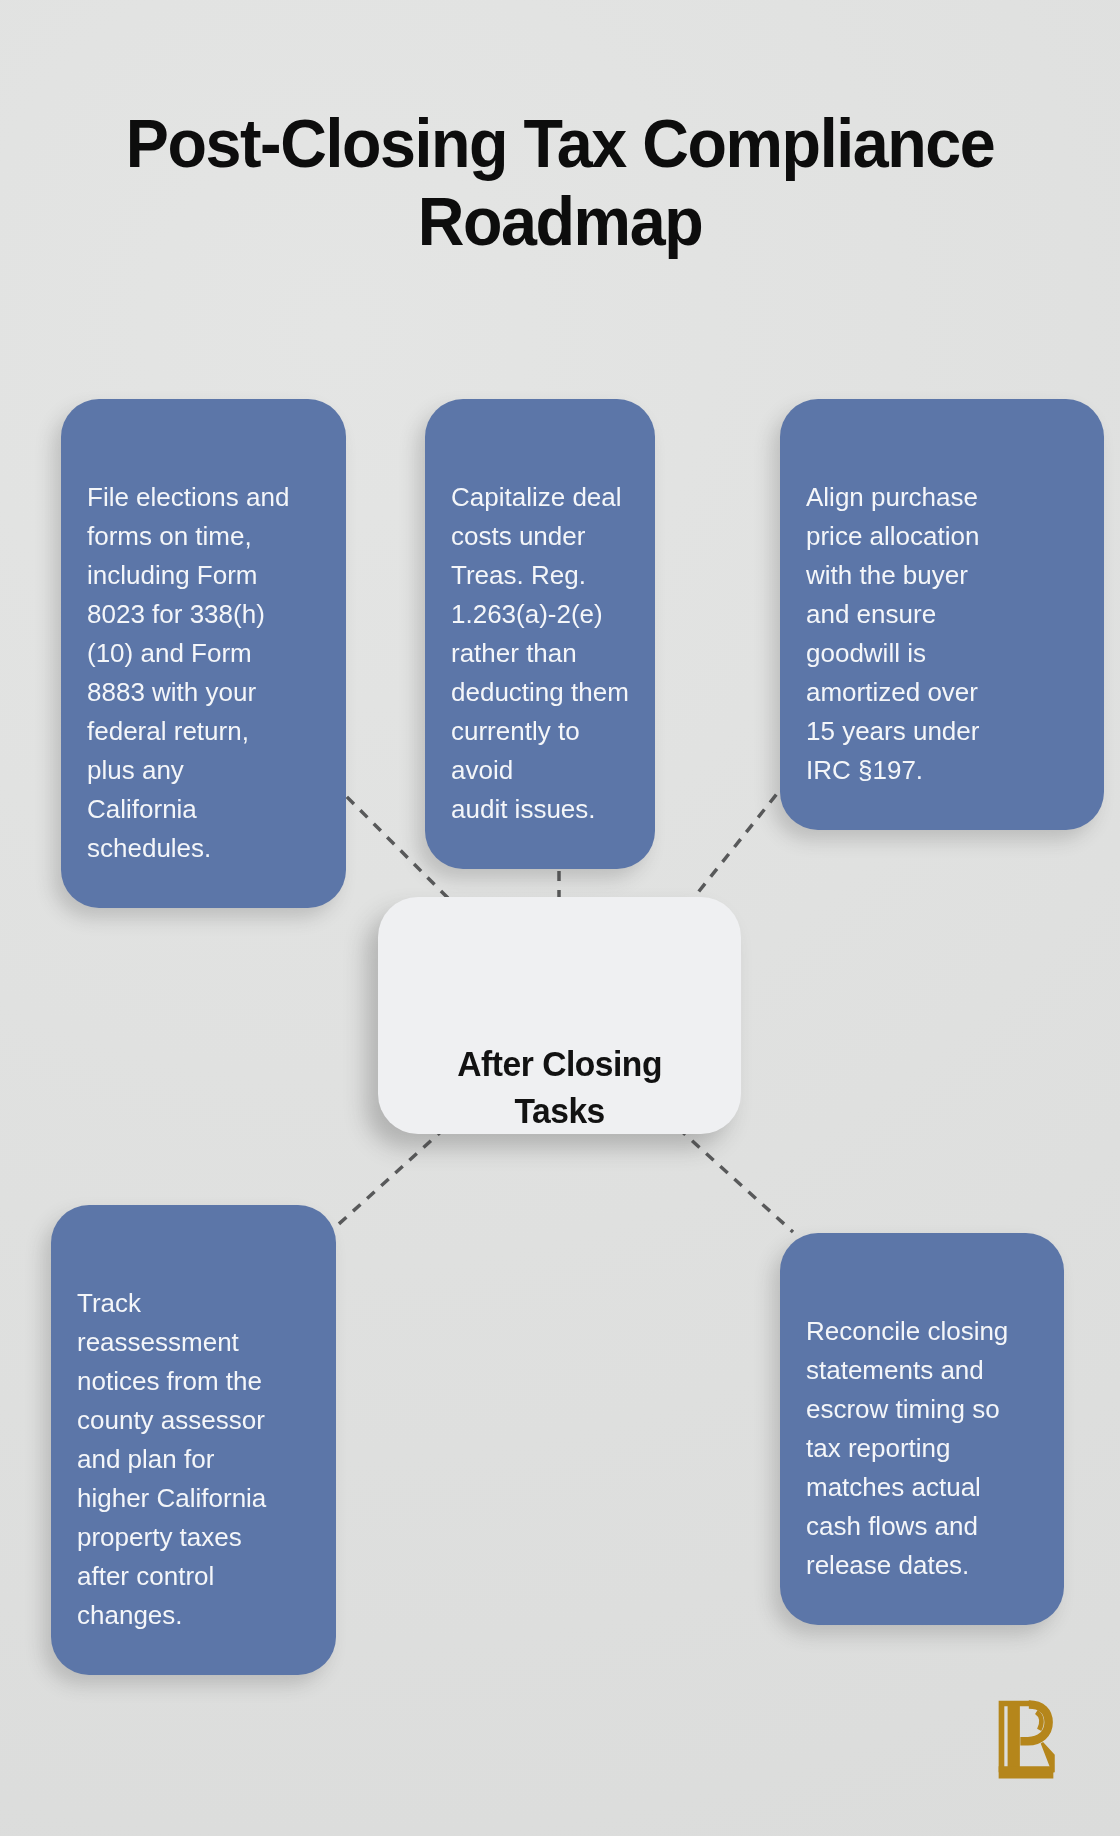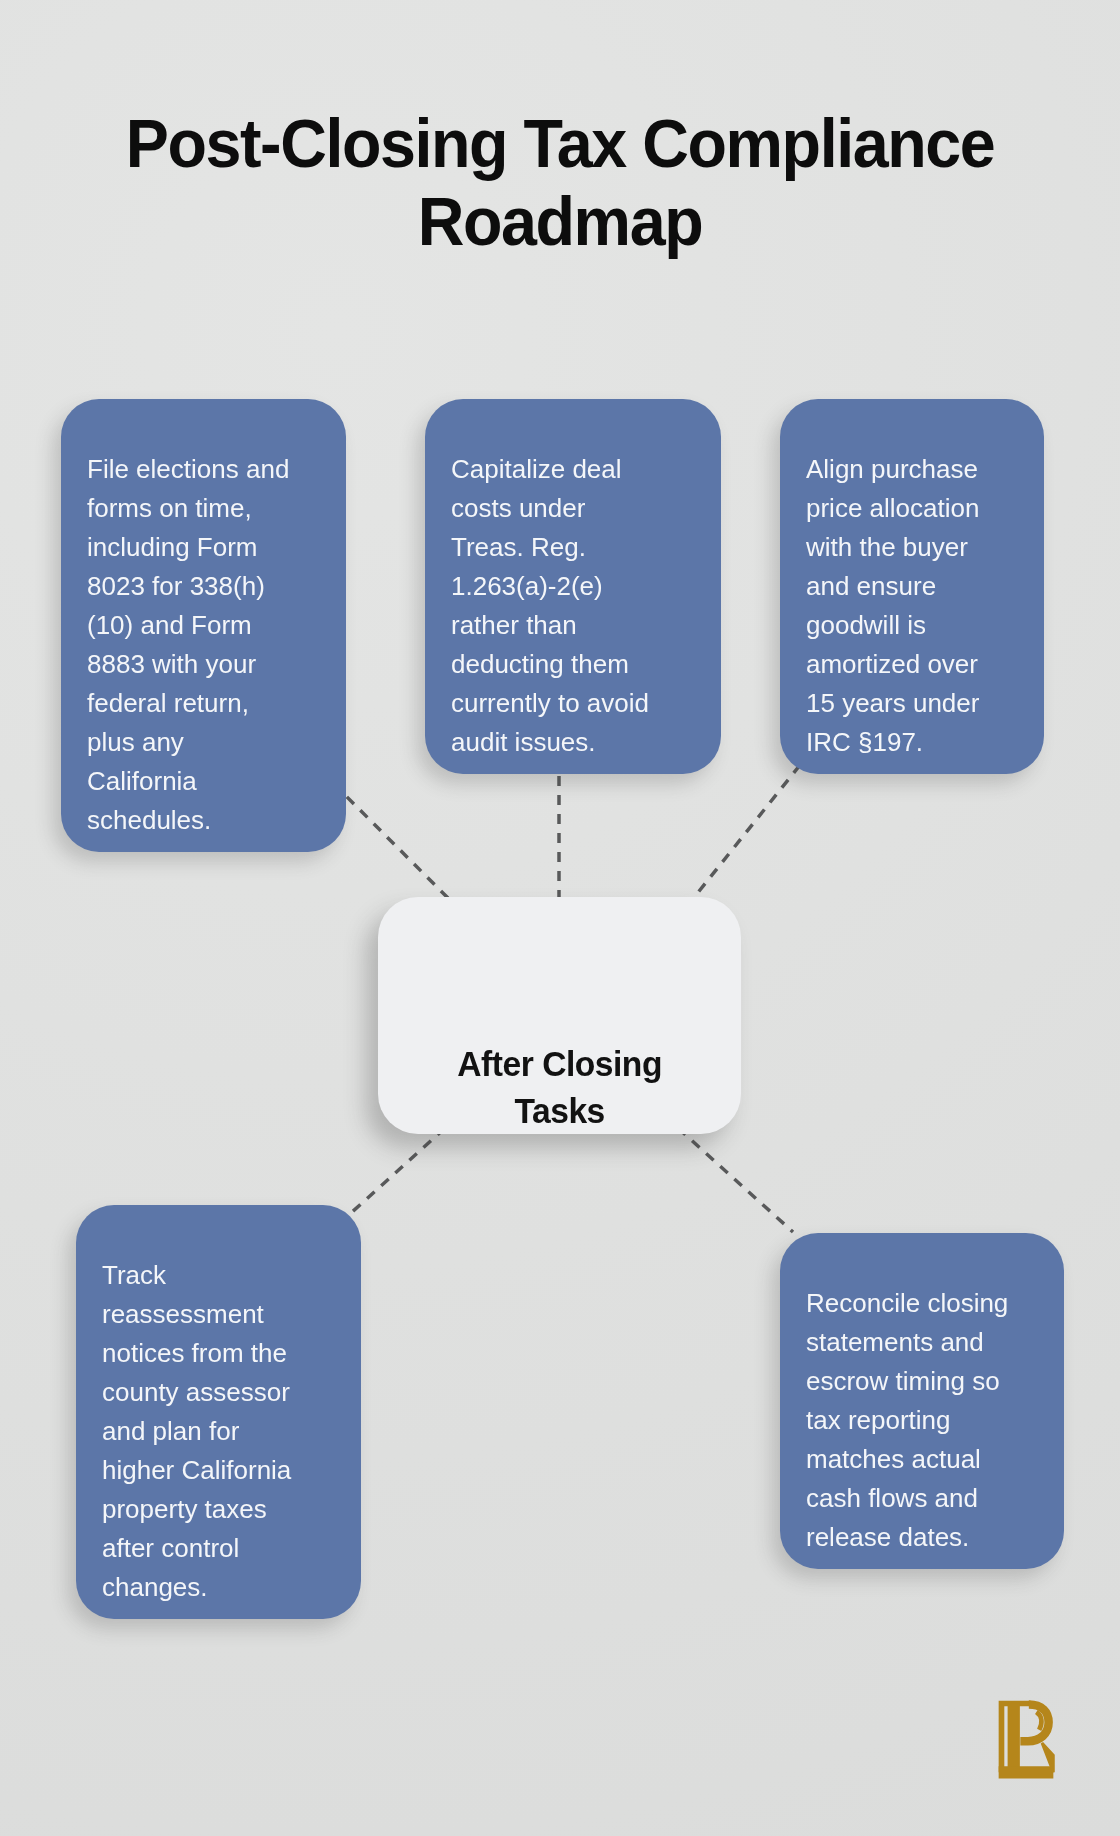--- a/index.html
+++ b/index.html
@@ -36,30 +36,30 @@
   .connector-svg{
     position:absolute; left:0; top:0; width:1120px; height:1836px;
     z-index:1;
   }
   .task-box{
     position:absolute;
     z-index:2;
     background:var(--box-blue);
     color:var(--box-text);
     border-radius:38px;
-    padding:12px 26px;
+    padding:40px 26px;
     font-size:26px;
     line-height:39px;
     white-space:pre-line;
     box-shadow:-8px 10px 18px rgba(70,70,70,0.22);
   }
   .box-top-left   {left:61px;  top:399px;  width:285px;}
-  .box-top-middle {left:425px; top:399px;  width:296px;}
-  .box-top-right  {left:780px; top:399px;  width:264px;}
-  .box-bottom-left{left:76px;  top:1205px; width:285px;}
+  .box-top-middle {left:425px; top:399px;  width:230px;}
+  .box-top-right  {left:780px; top:399px;  width:324px;}
+  .box-bottom-left{left:51px;  top:1205px; width:285px;}
   .box-bottom-right{left:780px;top:1205px; width:284px;margin-top:28px;}
   .center-node{
     position:absolute;
     z-index:2;
     left:378px; top:897px; width:363px; height:237px;
     background:var(--center-bg);
     border-radius:40px;
     display:flex; align-items:flex-end; justify-content:center;
     box-shadow:-12px 14px 22px rgba(60,60,60,0.28);
   }

